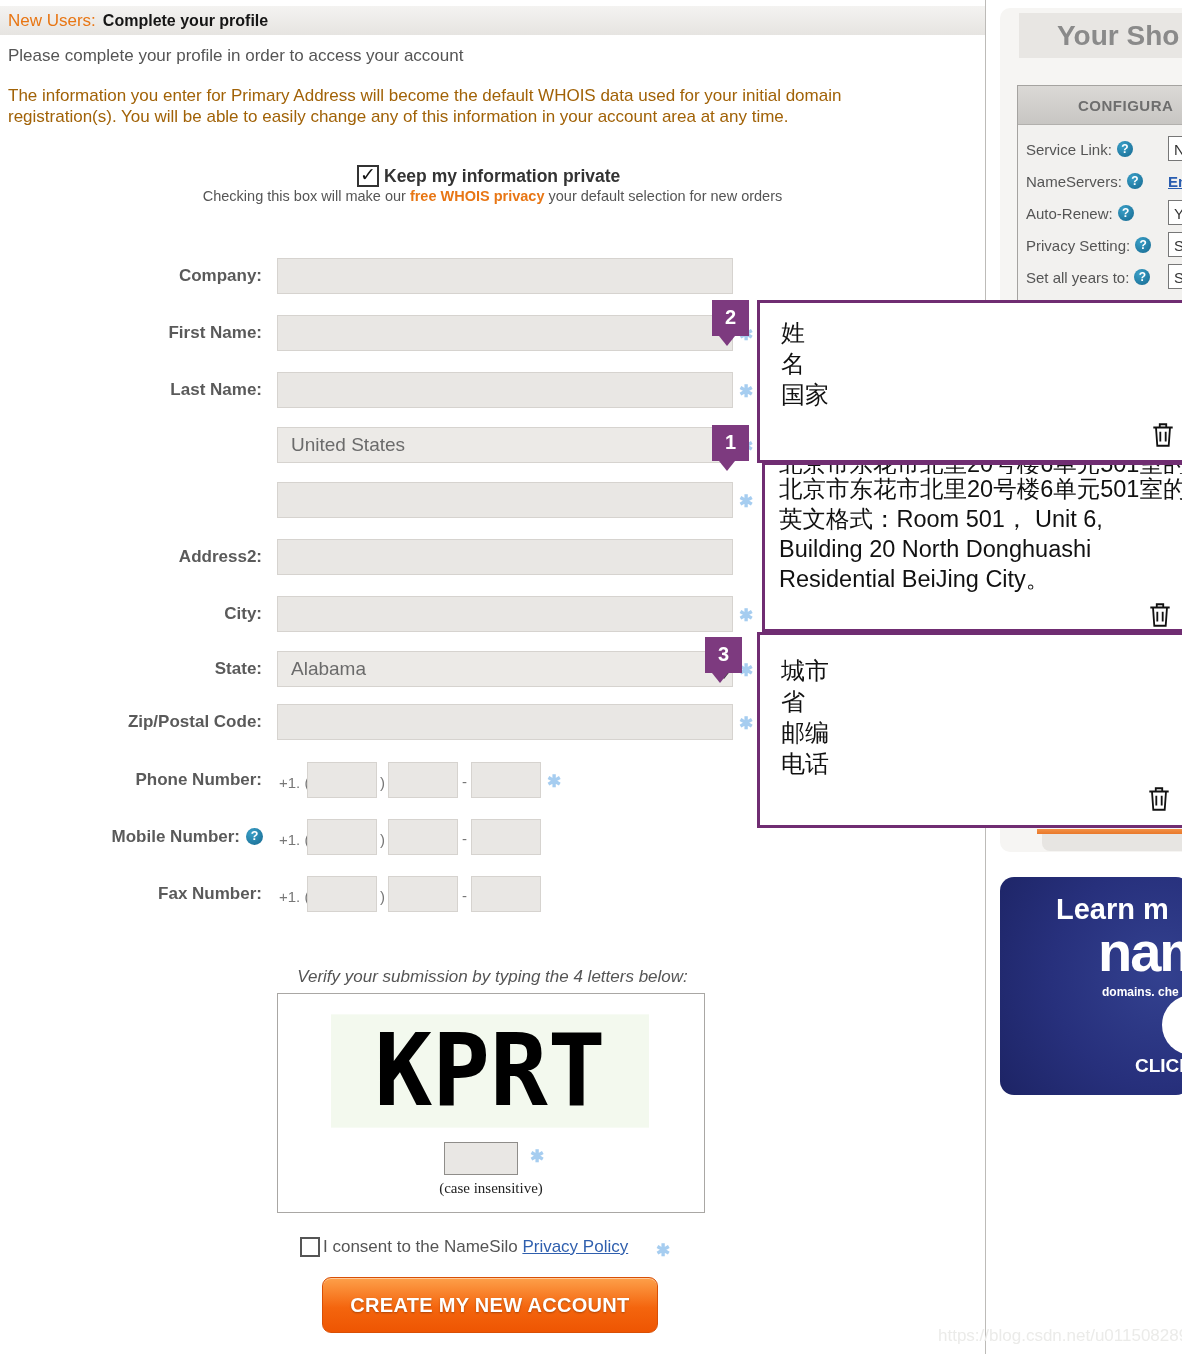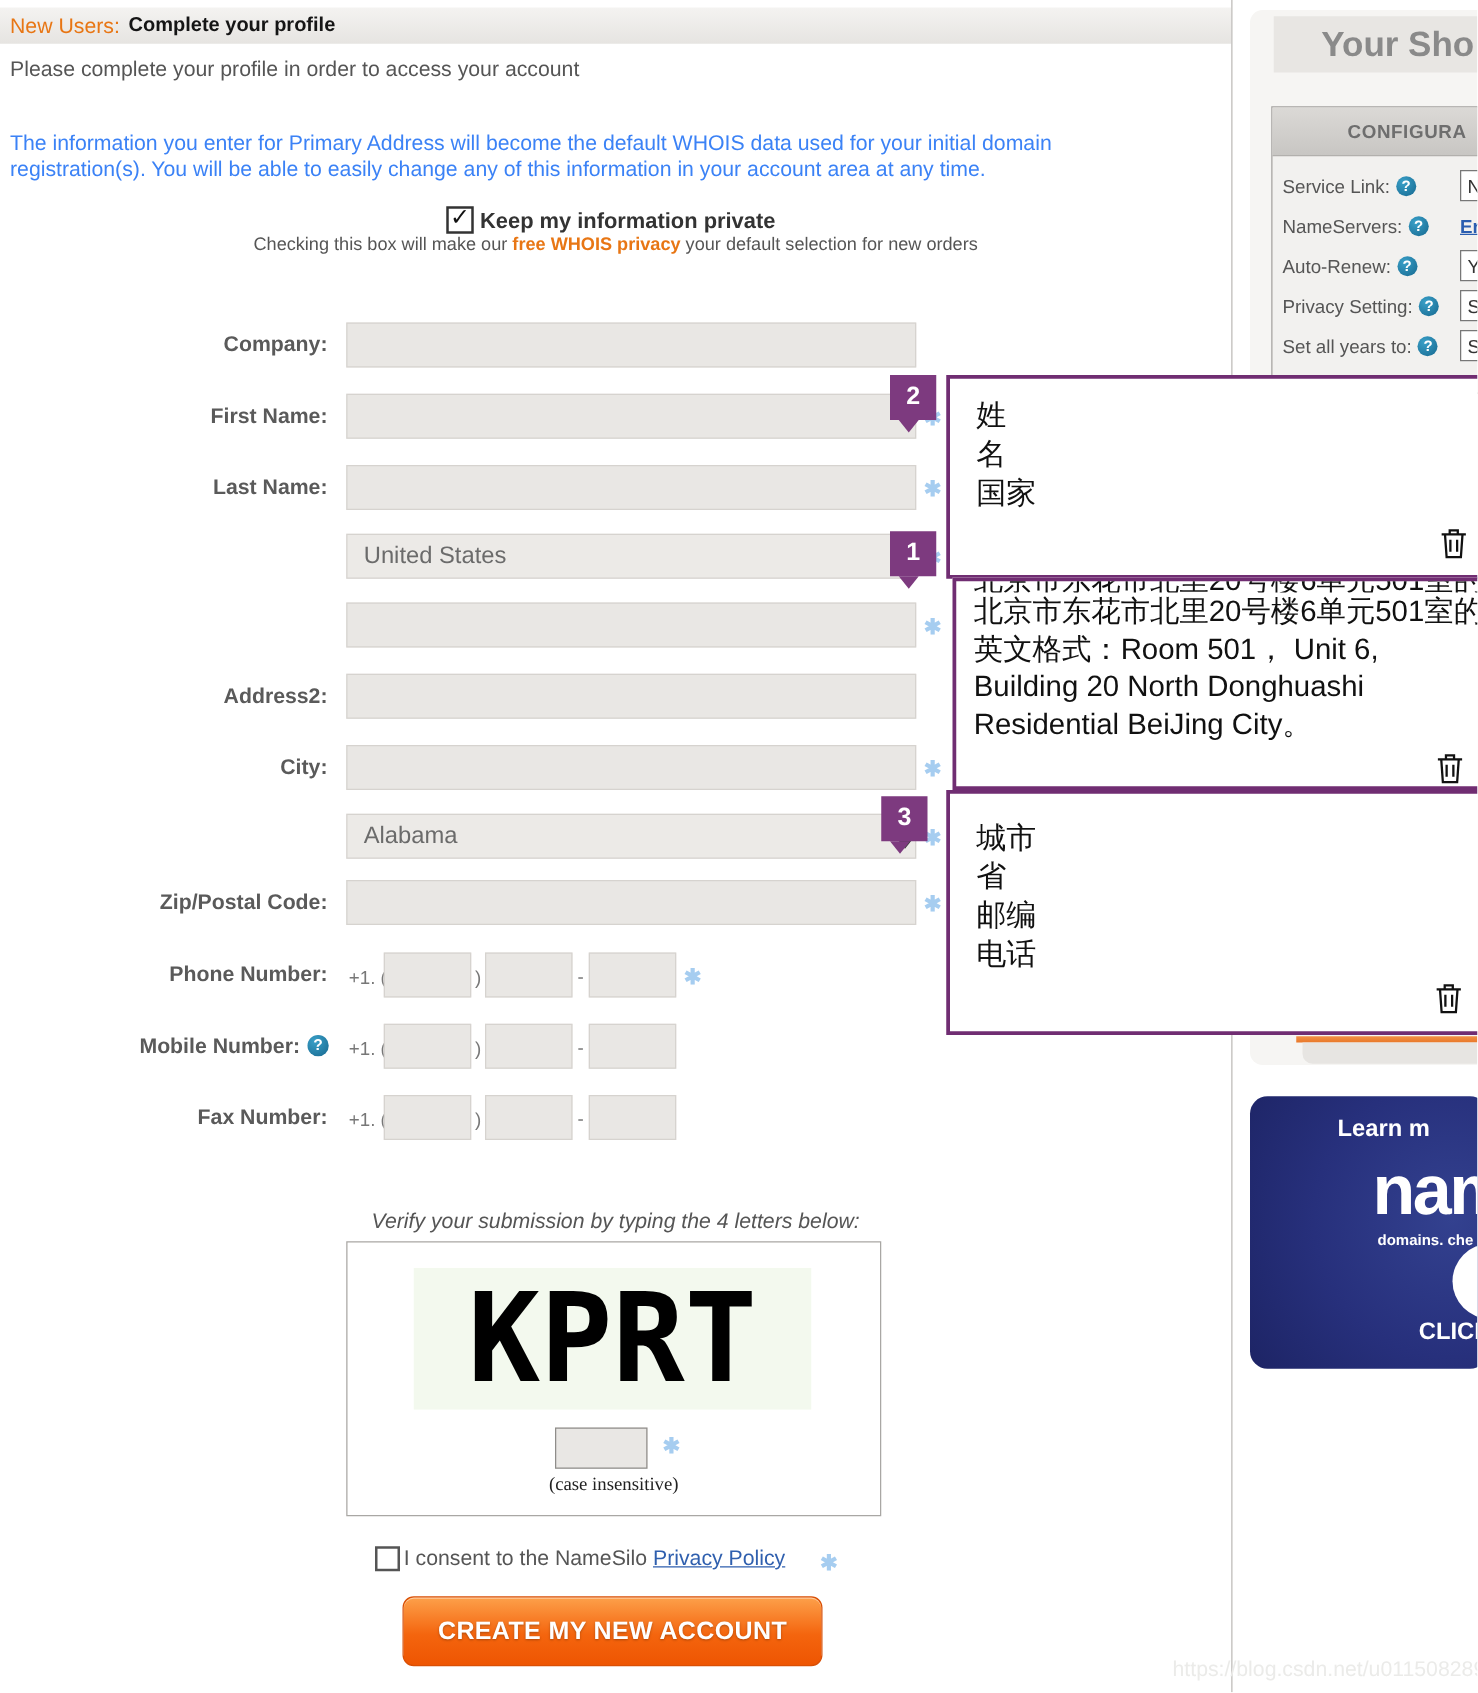--- a/index.html
+++ b/index.html
@@ -6,21 +6,21 @@
   #page{position:relative;width:1182px;height:1354px;background:#fff;overflow:hidden;
         font-family:"Liberation Sans",sans-serif;}
 
   
   .hdrbar{position:absolute;left:0;top:6px;width:985px;height:29px;
           background:linear-gradient(#f4f3f1,#e6e4e1);display:flex;align-items:center;
           padding-left:8px;box-sizing:border-box;}
   .hdr-orange{color:#e87614;font-weight:normal;font-size:17px;margin-right:7px;}
   .hdr-black{color:#151515;font-weight:bold;font-size:16px;}
   .intro1{position:absolute;left:8px;top:46px;font-size:17px;color:#555;}
-  .intro2{position:absolute;left:8px;top:104px;width:900px;font-size:17px;color:#3b82f6;line-height:21px;}
+  .intro2{position:absolute;left:8px;top:85px;width:900px;font-size:17px;color:#a16207;line-height:21px;}
 
   
   .privcb{position:absolute;left:357px;top:165px;width:18px;height:18px;border:2px solid #333;
           background:#fff;color:#111;font-size:19px;line-height:16px;text-align:center;cursor:pointer;}
   .privlabel{position:absolute;left:384px;top:166px;font-size:17.5px;font-weight:bold;color:#333;}
   .privsub{position:absolute;left:0;top:188px;width:985px;text-align:center;font-size:14.5px;color:#555;}
   .privsub .hl{color:#e87614;font-weight:bold;}
 
   
   .frow{position:absolute;left:0;height:36px;width:985px;}
@@ -91,21 +91,21 @@
          font-size:15px;cursor:pointer;}
   .ostrip{position:absolute;left:1037px;top:829px;width:145px;height:5px;
           background:linear-gradient(#f29045,#e9782a);}
   .gstrip{position:absolute;left:1042px;top:834px;width:140px;height:17px;background:#e7e5e2;
           border-radius:0 0 0 8px;}
 
   
   .banner{position:absolute;left:1000px;top:877px;width:190px;height:218px;border-radius:14px;
           background:radial-gradient(circle at 85% 45%,#33418f 0%,#27307c 55%,#1d2465 100%);
           overflow:hidden;cursor:pointer;}
-  .b1{position:absolute;left:70px;top:16px;font-size:19px;font-weight:bold;color:#fff;white-space:nowrap;}
+  .b1{position:absolute;left:56px;top:16px;font-size:29px;font-weight:bold;color:#fff;white-space:nowrap;}
   .blogo{position:absolute;left:98px;top:42px;font-size:56px;font-weight:bold;color:#fff;
          letter-spacing:-2px;white-space:nowrap;}
   .btag{position:absolute;left:102px;top:108px;font-size:12px;font-weight:bold;color:#fff;white-space:nowrap;}
   .bcircle{position:absolute;left:162px;top:118px;width:60px;height:60px;border-radius:50%;background:#fff;}
   .bcta{position:absolute;left:135px;top:178px;font-size:19px;font-weight:bold;color:#fff;white-space:nowrap;}
 
   .watermark{position:absolute;left:938px;top:1326px;font-size:17px;color:#ebebe9;white-space:nowrap;}
 
   
   .abox{position:absolute;background:#fff;border:3px solid #702d72;box-sizing:border-box;z-index:5;}
@@ -176,20 +176,21 @@
     <label class="flabel">Address2:</label>
     <input class="finput" style="">
     <span class="req"></span>
   </div>
   <div class="frow" style="top:596px">
     <label class="flabel">City:</label>
     <input class="finput" style="">
     <span class="req">✱</span>
   </div>
   <div class="frow" style="top:651px">
+    <label class="flabel">State:</label>
     <div class="fselect">
       <span>Alabama</span>
     </div>
     <span class="req">✱</span>
   </div>
   <div class="selarrow"></div>
   <div class="frow" style="top:704px">
     <label class="flabel">Zip/Postal Code:</label>
     <input class="finput" style="">
     <span class="req">✱</span>

